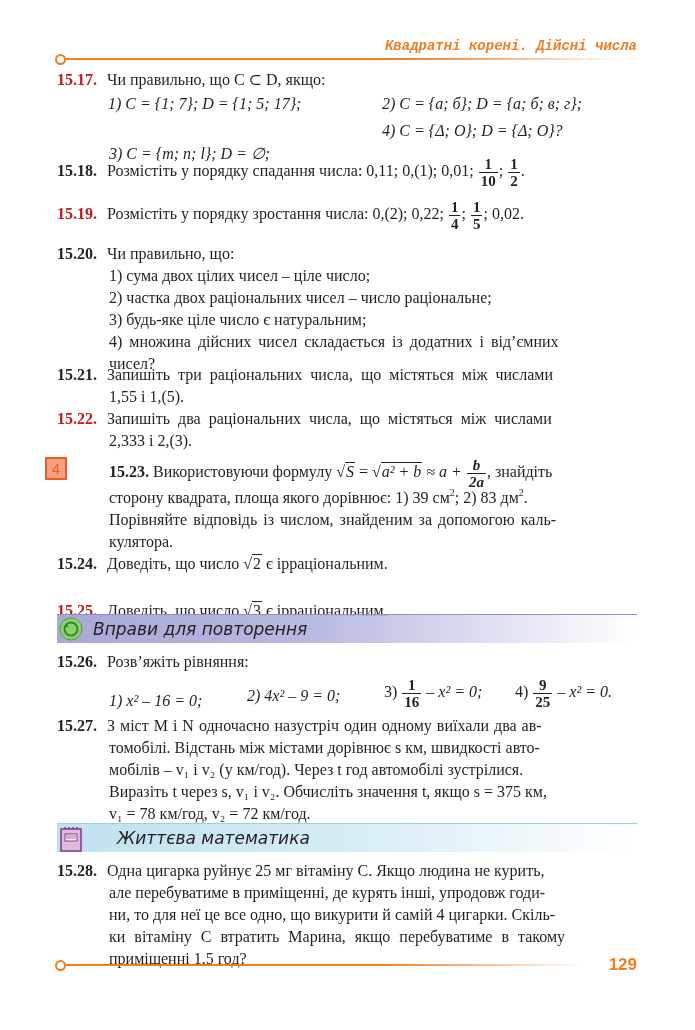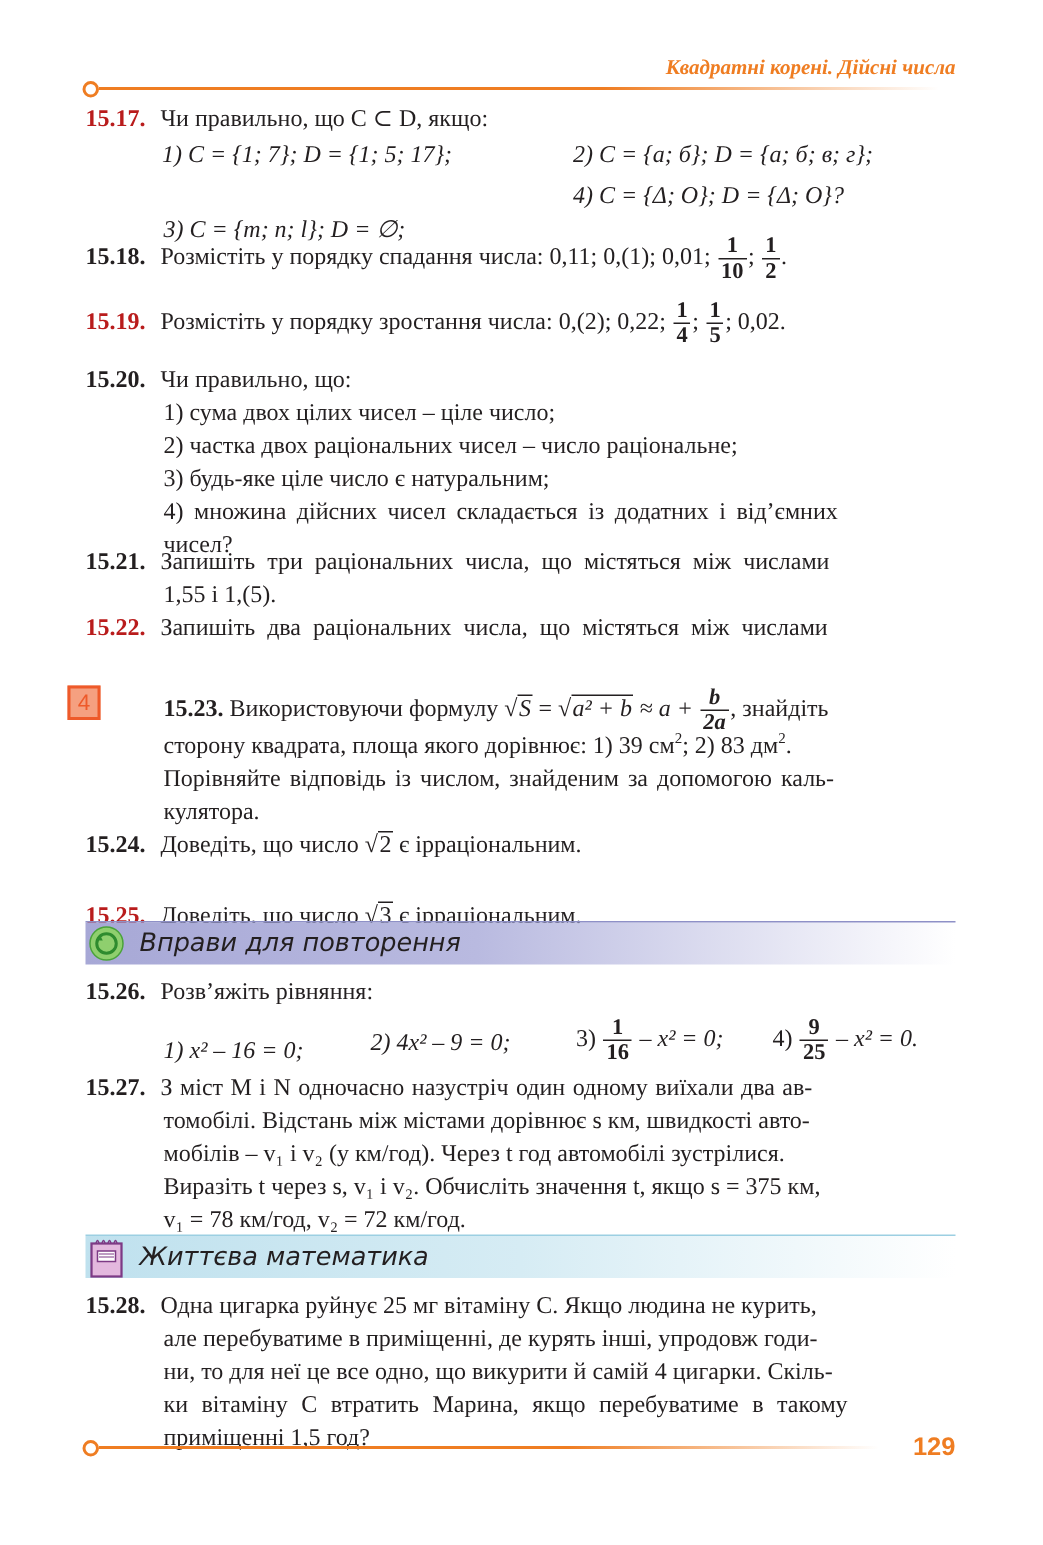--- a/index.html
+++ b/index.html
@@ -3,21 +3,21 @@
   <meta charset="utf-8">
   <style>
     html, body { margin: 0; padding: 0; background: #ffffff; }
     body {
       width: 695px; height: 1030px; position: relative; overflow: hidden;
       font-family: "DejaVu Serif", "Liberation Serif", serif;
       color: #231f20;
     }
     .header-title {
       position: absolute; right: 58px; top: 38px;
-      font-family: Liberation Serif, serif;
+      font-family: Liberation Mono, monospace;
       font-style: italic; font-weight: bold; font-size: 14px;
       color: #ef7d22;
     }
     .rule {
       position: absolute; height: 2px;
       background: linear-gradient(to right, #ef7d22 0%, #ef7d22 60%, rgba(239,125,34,0) 100%);
     }
     .rule-dot {
       position: absolute; width: 7px; height: 7px; border: 2px solid #ef7d22;
       border-radius: 50%; background: #fff;
@@ -43,21 +43,21 @@
     }
     .frac .n { display: block; border-bottom: 1px solid #231f20; padding: 0 2px; font-weight: bold; }
     .frac .d { display: block; padding: 0 2px; font-weight: bold; }
     .sqrt { display: inline-block; }
     .sqrt .rad { border-top: 1px solid #231f20; padding: 0 1px; }
     .section {
       position: absolute; left: 57px; width: 580px; height: 28px;
       display: flex; align-items: center;
     }
     .section.review { background: linear-gradient(to right, #a7a8d6 0%, #b9bae0 45%, rgba(255,255,255,0) 100%); border-top: 1px solid #8e90c7; }
-    .section.life { background: linear-gradient(to right, #bfe1ee 0%, #d6ecf4 50%, rgba(255,255,255,0) 100%); border-top: 1px solid #9ccfe2; }
+    .section.life { background: linear-gradient(to right, #bfe1ee 0%, #d6ecf4 50%, rgba(255,255,255,0) 100%); border-top: 1px solid #9ccfe2; gap: 24px; }
     .section-title {
       font-family: "DejaVu Sans", sans-serif; font-style: italic;
       font-size: 17px; color: #231f20; margin-left: 10px;
     }
     .level-badge {
       position: absolute; left: 45px; top: 457px; width: 18px; height: 19px;
       background: #f5a080; border: 2px solid #ee5a2a;
       font-family: "Liberation Sans", sans-serif; font-size: 15px; color: #ee5a2a;
       text-align: center; line-height: 19px;
     }
@@ -101,20 +101,21 @@
   <span class="line indent">чисел?</span>
 </div>
 
 <div class="ex" style="top:364px;">
   <span class="num">15.21.</span><span style="word-spacing:4px;">Запишіть три раціональних числа, що містяться між числами</span>
   <span class="line indent">1,55 і 1,(5).</span>
 </div>
 
 <div class="ex" style="top:408px;">
   <span class="num blue">15.22.</span><span style="word-spacing:4px;">Запишіть два раціональних числа, що містяться між числами</span>
+  <span class="line indent">2,333 і 2,(3).</span>
 </div>
 
 <div class="level-badge">4</div>
 <div class="ex" style="top:457px; left:109px; width:530px;">
   <span class="line">
     <b>15.23.</b>
     <span>Використовуючи формулу</span>
     <span class="sqrt math">√<span class="rad">S</span></span><span> = </span><span class="sqrt math">√<span class="rad">a² + b</span></span><span class="math"> ≈ a + </span><span class="frac math"><span class="n">b</span><span class="d">2a</span></span><span>, знайдіть</span>
   </span>
 </div>

